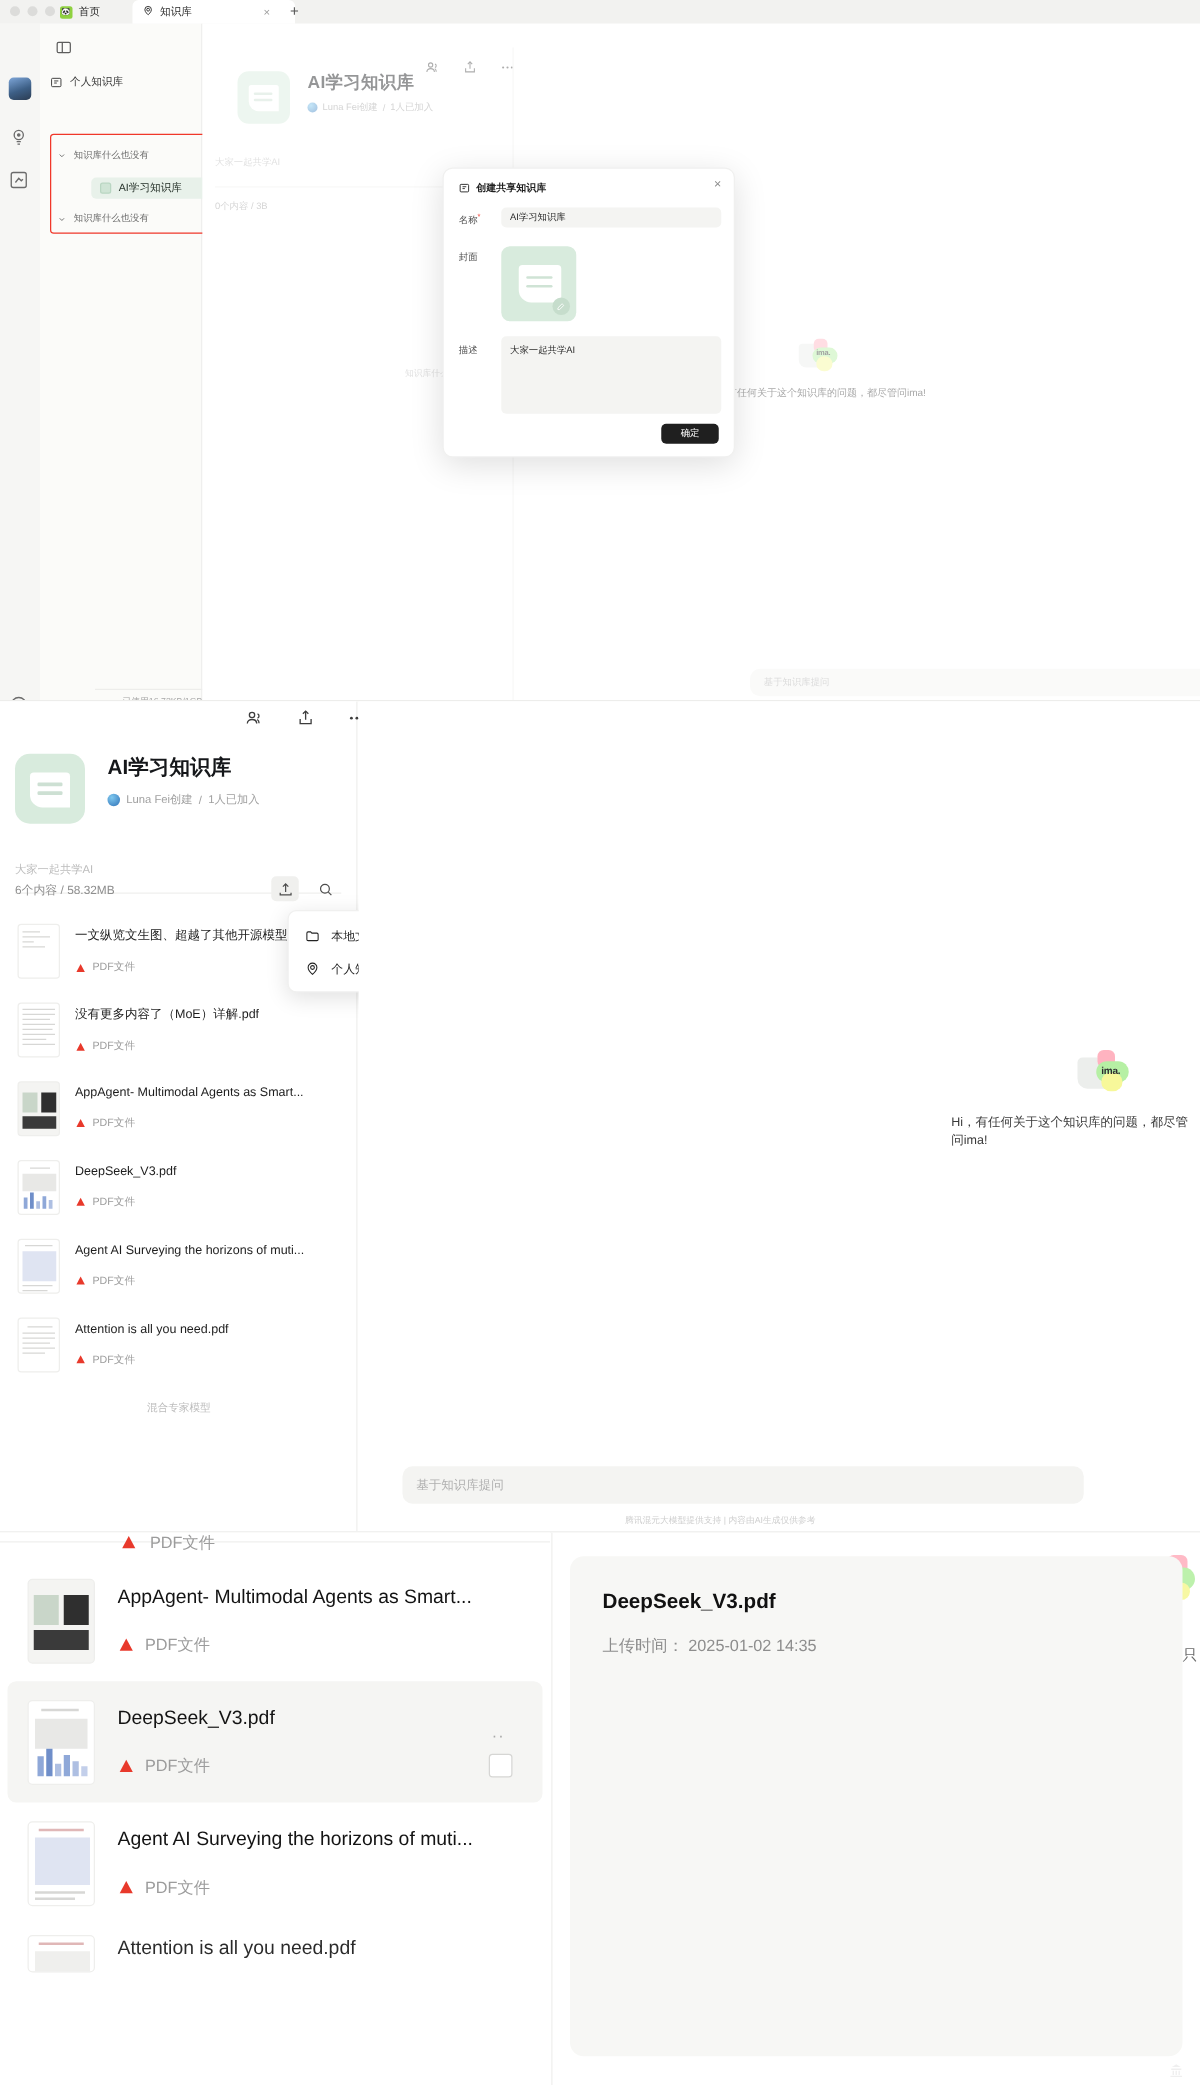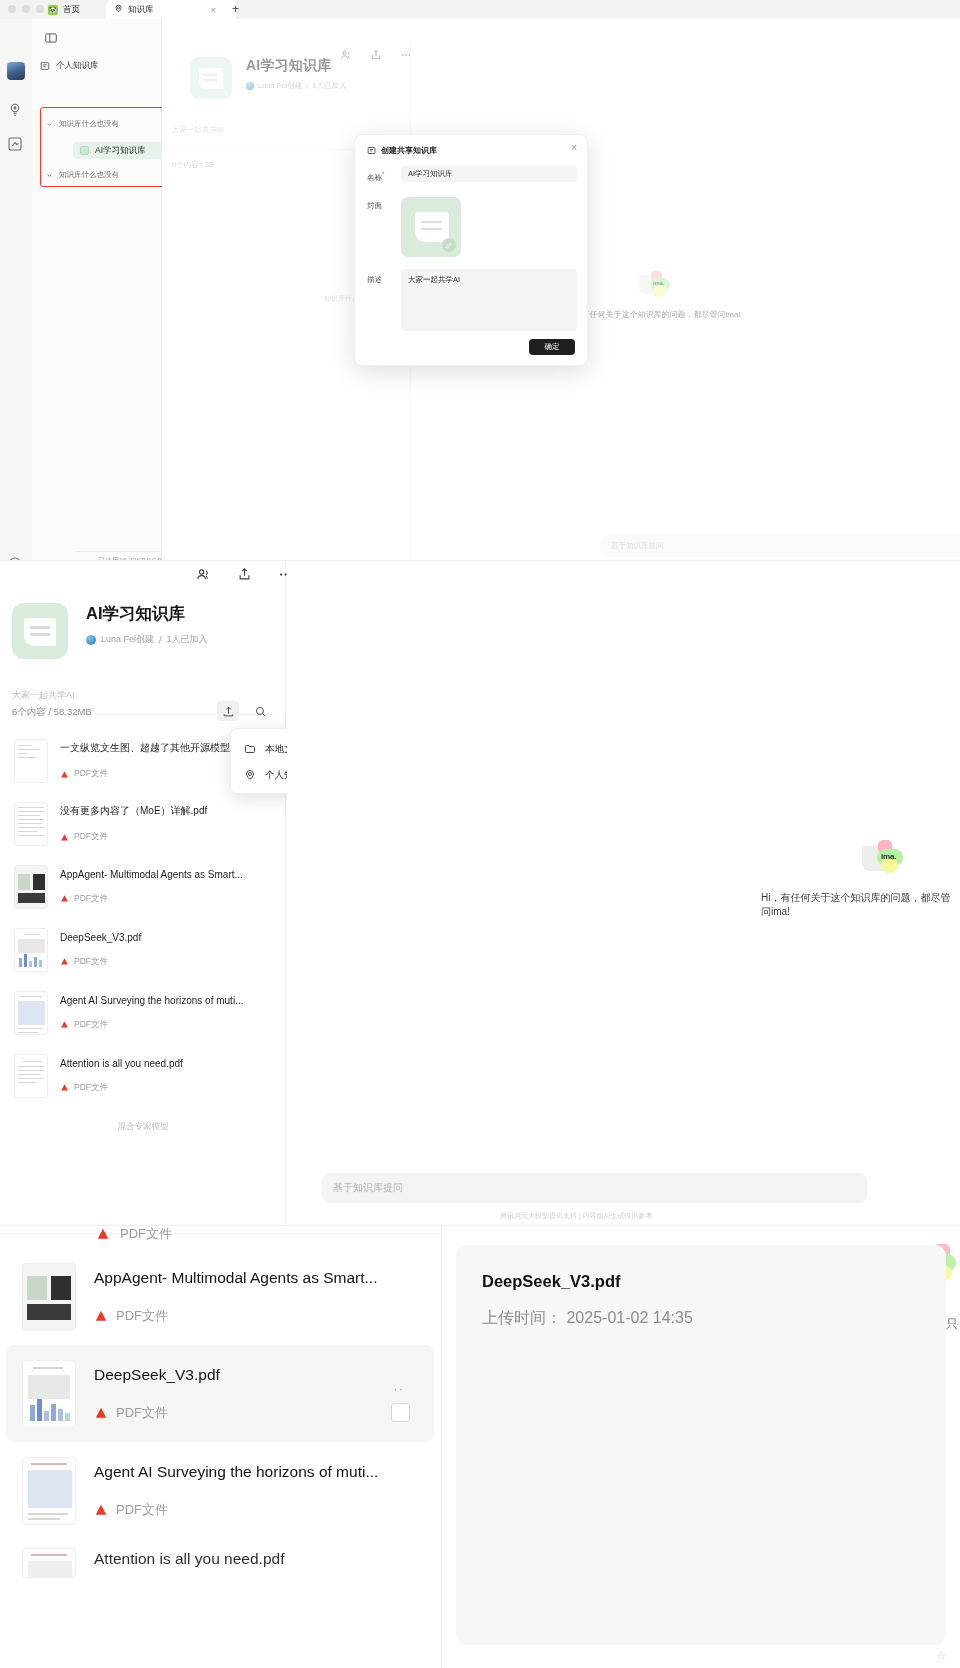--- a/index.html
+++ b/index.html
@@ -166,21 +166,21 @@
   .fthumb3 { width: 54px; height: 68px; background: #fff; border: 1px solid #eeeeec; border-radius: 4px; position: relative; overflow: hidden; }
   .fname3 { font-size: 15.5px; color: #131313; white-space: nowrap; overflow: hidden; text-overflow: ellipsis; }
   .ftype3 { margin-top: 20px; font-size: 13px; color: #9c9c9c; display: flex; align-items: center; gap: 8px; }
   .pdficon3 { width: 14px; height: 14px; }
   .row-more { position: absolute; right: 30px; top: 36px; color: #a8a8a8; font-size: 13px; letter-spacing: 1px; }
   .row-check { position: absolute; right: 24px; bottom: 20px; width: 19px; height: 19px; border: 1.4px solid #d6d6d4; border-radius: 3px; background: #fff; }
 
   .s3-right { position: absolute; left: 441px; top: 0; width: 519px; height: 443px; background: #fff; border-left: 1px solid #f0f0ee; }
   .detailcard { position: absolute; left: 14px; top: 19px; right: 14px; bottom: 24px; background: #f7f7f5; border-radius: 11px; padding: 27px 26px; }
   .d-title { font-size: 16.5px; font-weight: 600; color: #111; }
-  .d-time { margin-top: 17px; font-size: 16px; color: #8d8d8d; }
+  .d-time { margin-top: 17px; font-size: 13px; color: #8d8d8d; }
   .d-sum { margin-top: 16px; font-size: 14.5px; line-height: 1.75; color: #4f4f4f; }
   .s3-only { position: absolute; right: 2px; top: 90px; font-size: 12px; color: #6b6b6b; }
   .wm.p3 { right: 12px; bottom: 6px; width: 14px; height: 14px; position: absolute; }
   .s3-logo-bg { position: absolute; right: 0; top: 18px; width: 26px; height: 40px; opacity: .9; }
 </style>
 </head>
 <body>
 
 <div class="page">
 

